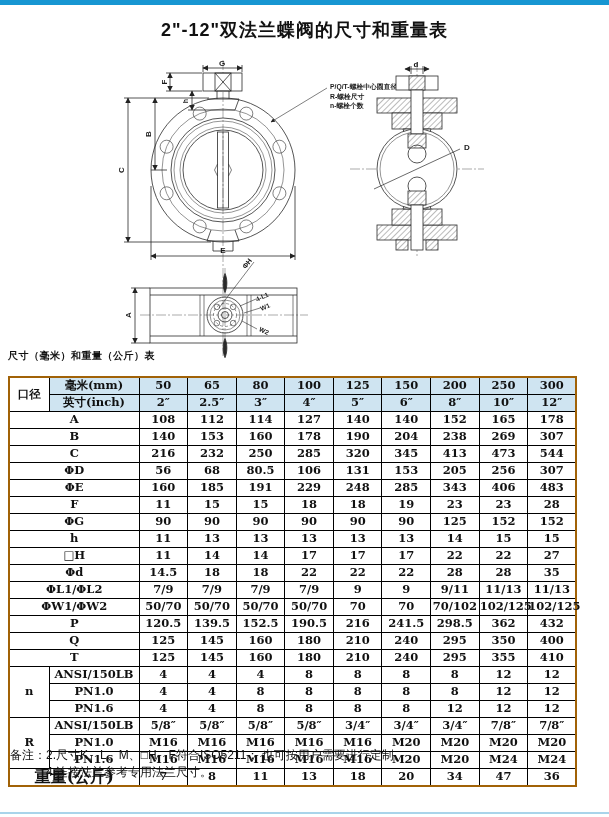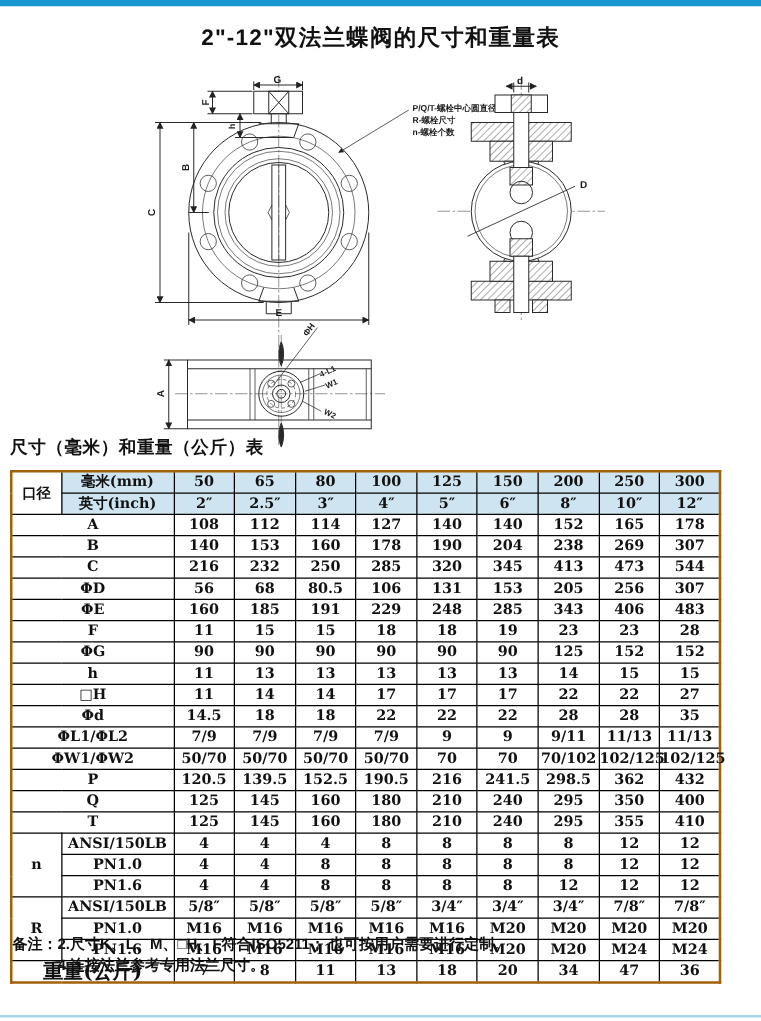--- a/index.html
+++ b/index.html
@@ -5,35 +5,35 @@
   html,body{margin:0;padding:0;}
   body{
     width:609px;height:817px;position:relative;background:#ffffff;
     font-family:"Liberation Sans",sans-serif;color:#111;overflow:hidden;
   }
   .topbar{position:absolute;top:0;left:0;width:609px;height:5px;background:#1796d2;}
   .botbar{position:absolute;top:812px;left:0;width:609px;height:2px;background:#a9d4ea;}
   .title{position:absolute;top:18px;left:0;width:609px;text-align:center;
     font-size:18px;font-weight:bold;letter-spacing:1px;}
   .drawings{position:absolute;top:58px;left:0;}
-  .sec-head{position:absolute;top:349px;left:8px;font-size:14px;font-weight:bold;letter-spacing:.5px;}
+  .sec-head{position:absolute;top:349px;left:8px;font-size:10px;font-weight:bold;letter-spacing:.5px;}
   table.dims{position:absolute;top:376px;left:8px;width:568px;border-collapse:collapse;
     table-layout:fixed;border:2px solid #a16207;}
   table.dims th,table.dims td{border:1px solid #000;text-align:center;vertical-align:middle;
     padding:0;height:16px;font:bold 11.5px "DejaVu Serif",serif;line-height:1;}
   .hdr{background:#cfe4f1;margin-left:12px;}
   .corner{background:#ffffff;font-family:"Liberation Sans",sans-serif;font-size:12px;font-weight:bold;}
   .cjk{font-family:"Liberation Sans",sans-serif;font-size:11px;font-weight:bold;}
   .rowlbl{font:bold 11.5px "DejaVu Serif",serif;}
   .sublbl{font:bold 10px "DejaVu Serif",serif;}
   tr.hdr2 > *{border-bottom:2px solid #000;}
   tr.sec-top > *{border-top:2px solid #000;}
   tr.wtrow > *{height:19px;font-size:13px;}
   tr.wtrow .wlbl{font-size:16px;}
-  .notes{position:absolute;top:747px;left:10px;display:flex;font-size:12px;font-weight:bold;}
+  .notes{position:absolute;top:747px;left:10px;display:flex;font-size:12px;font-weight:normal;}
   .notes .prefix{white-space:nowrap;}
   .notes .nlines div{line-height:16.5px;}
   svg text{font-family:"Liberation Sans",sans-serif;fill:#1a1a1a;}
 </style>
 </head>
 <body>
 
 <div class="topbar"></div>
 
 <div class="title">2"-12"双法兰蝶阀的尺寸和重量表</div>

